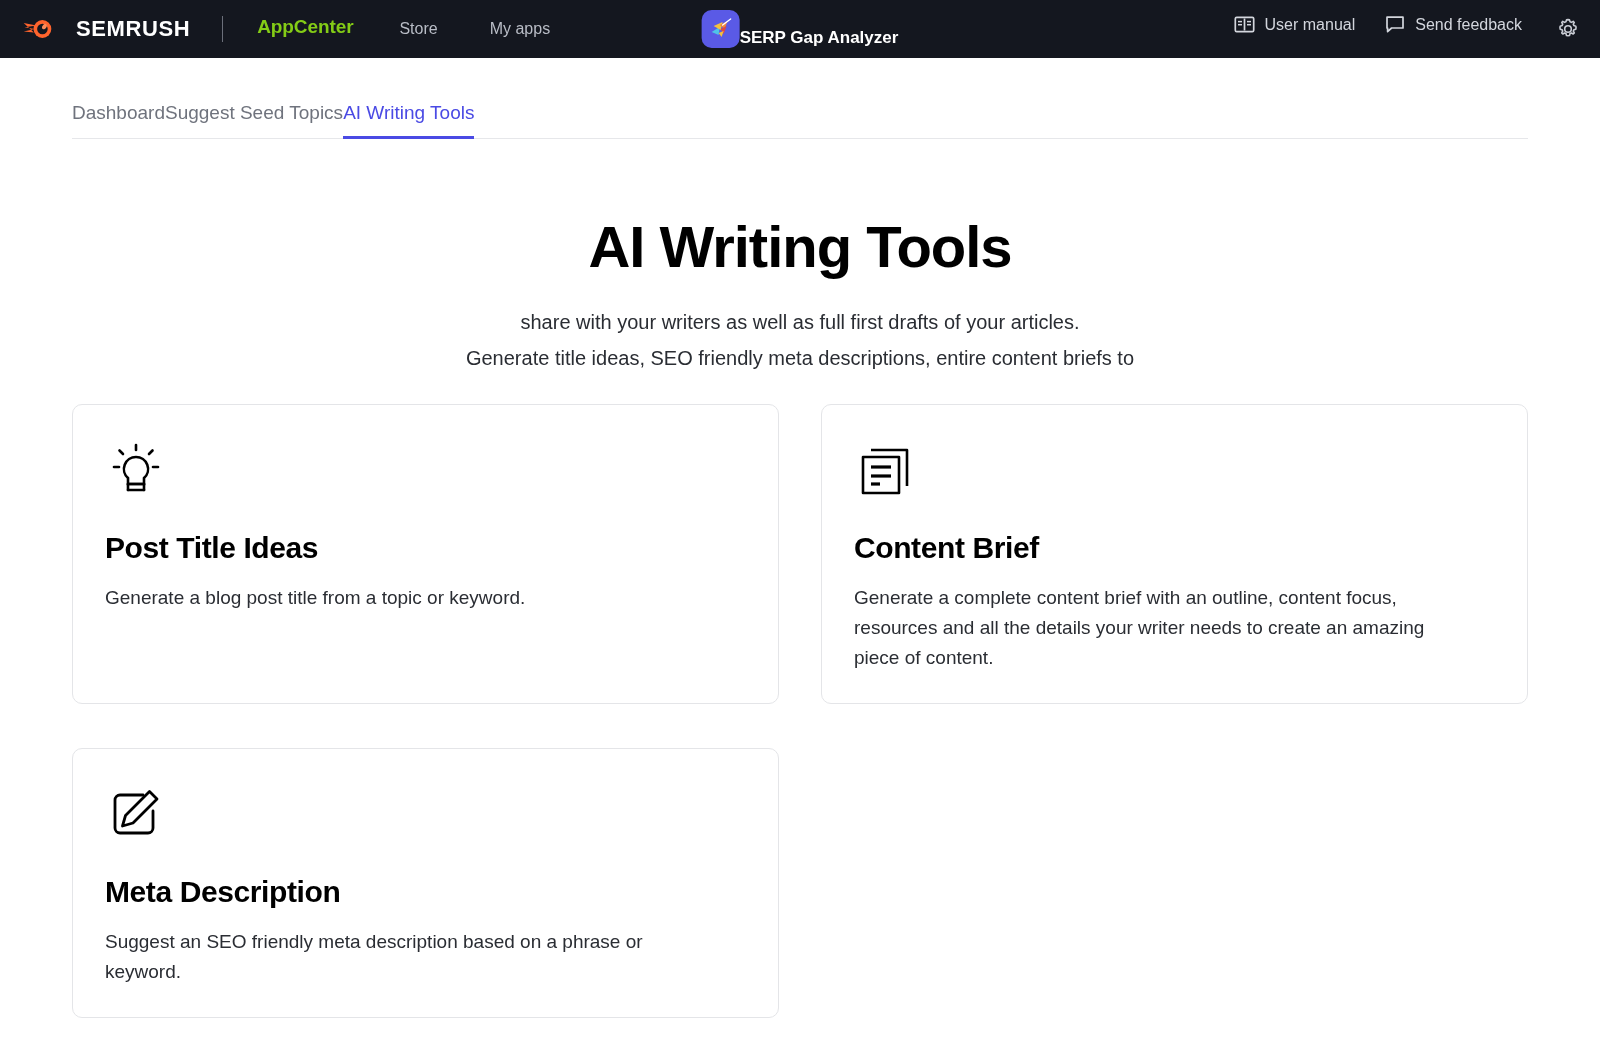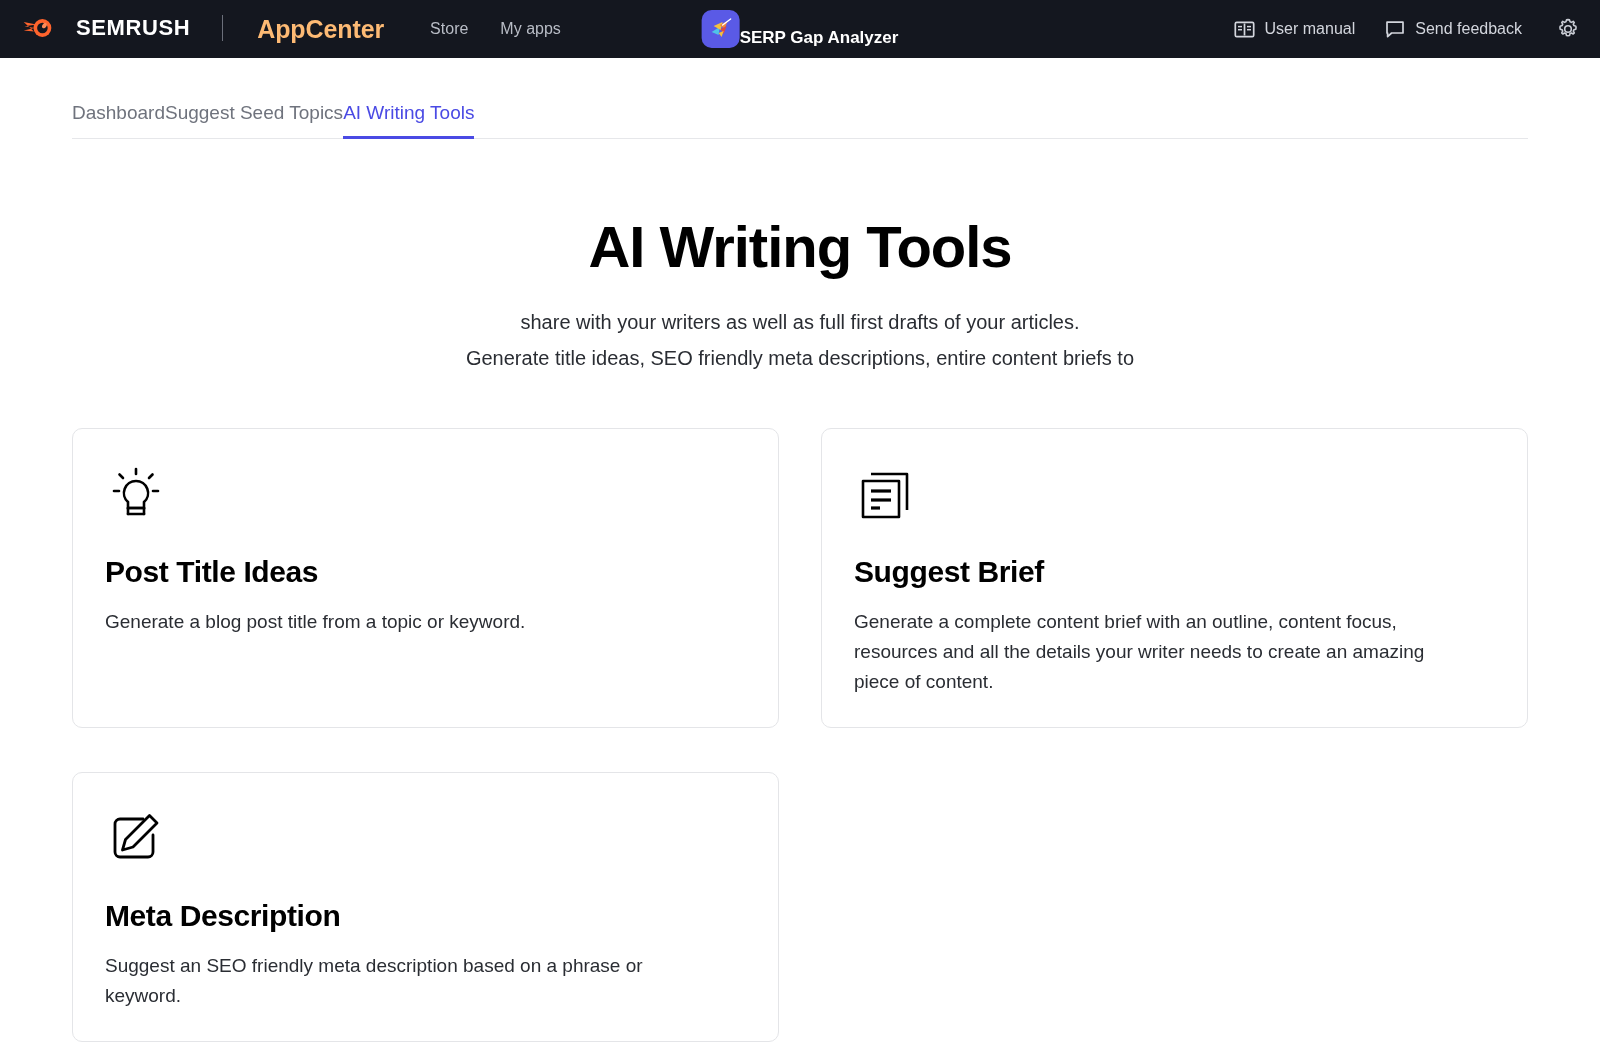--- a/index.html
+++ b/index.html
@@ -43,30 +43,30 @@
   }
 
   .brand-divider {
     width: 1px;
     height: 26px;
     background: #6b6f7a;
     margin: 0 14px 0 12px;
   }
 
   .appcenter-word {
-    color: #fdba74;
-    font-size: 25px;
+    color: #84cc16;
+    font-size: 19px;
     font-weight: bold;
     letter-spacing: -0.1px;
   }
 
   .topnav {
     display: flex;
     align-items: center;
-    gap: 32px;
+    gap: 52px;
     margin-left: 46px;
   }
 
   .topnav-link {
     color: #b9bdc6;
     font-size: 16px;
     font-weight: 500;
     cursor: pointer;
     white-space: nowrap;
   }
@@ -94,21 +94,21 @@
   .app-title {
     color: #ffffff;
     font-size: 17px;
     font-weight: bold;
     white-space: nowrap;
   }
 
   .topbar-right {
     margin-left: auto;
     display: flex;
-    align-items: center;
+    align-items: flex-start;
     gap: 30px;
   }
 
   .tb-action {
     display: flex;
     align-items: center;
     gap: 10px;
     color: #d3d6dd;
     font-size: 16px;
     font-weight: 500;
@@ -171,21 +171,21 @@
     font-size: 20px;
     line-height: 1.8;
     color: #2a2d33;
     max-width: 830px;
     margin-left: auto;
     margin-right: auto;
   }
 
   
   .cards-grid {
-    margin: 52px 72px 0 72px;
+    margin: 28px 72px 0 72px;
     display: grid;
     grid-template-columns: 1fr 1fr;
     column-gap: 42px;
     row-gap: 44px;
   }
 
   .card {
     border: 1px solid #e4e5e8;
     border-radius: 10px;
     padding: 34px 32px 30px 32px;
@@ -332,21 +332,21 @@
       <svg width="62" height="62" viewBox="0 0 62 62">
         <g stroke="#000000" stroke-width="2.6" fill="none" stroke-linejoin="round">
           <polyline points="17,11 53,11 53,47"></polyline>
           <rect x="9" y="18" width="36" height="36"></rect>
           <line x1="17" y1="28" x2="37" y2="28" stroke-width="3.2"></line>
           <line x1="17" y1="37" x2="37" y2="37" stroke-width="3.2"></line>
           <line x1="17" y1="45" x2="26" y2="45" stroke-width="3.2"></line>
         </g>
       </svg>
     </div>
-    <div class="card-title">Suggest Brief</div>
+    <div class="card-title">Content Brief</div>
     <div class="card-desc">Generate a complete content brief with an outline, content focus, resources and all the details your writer needs to create an amazing piece of content.</div>
   </div>
 
 
   <div class="card row2">
     <div class="card-icon">
       <svg width="62" height="62" viewBox="0 0 62 62">
         <g stroke="#000000" stroke-width="2.8" fill="none" stroke-linecap="round" stroke-linejoin="round">
           <path d="M38 12 H15 a5 5 0 0 0 -5 5 v28 a5 5 0 0 0 5 5 h28 a5 5 0 0 0 5 -5 V28"></path>
           <path d="M44.5 8.5 l7.5 7.5 -24 24 -10.5 3 3 -10.5 z"></path>

